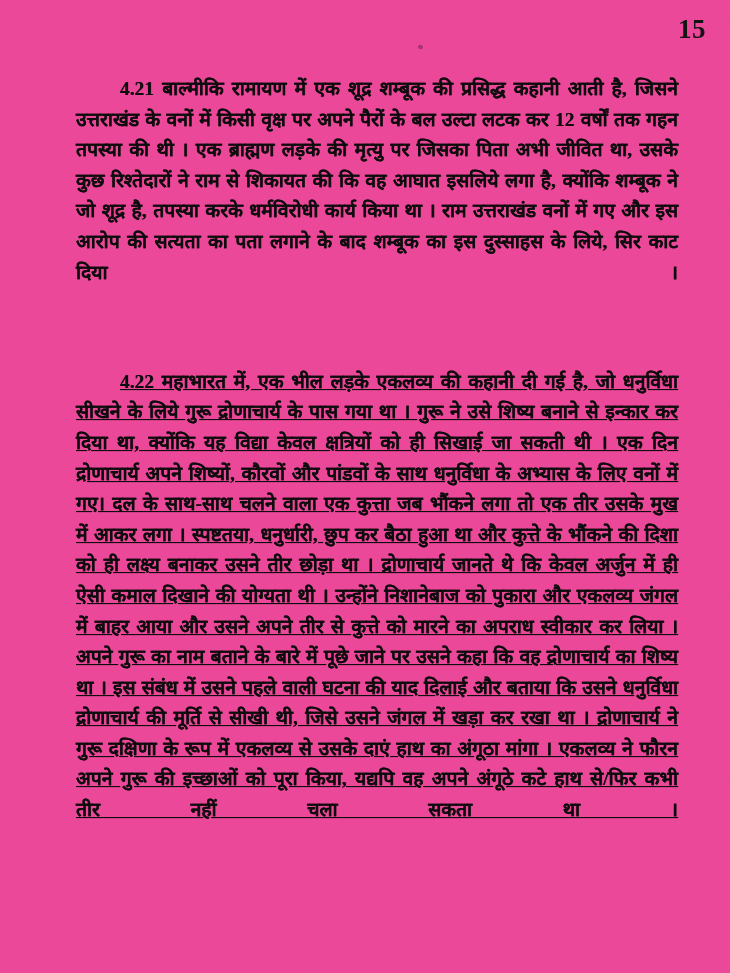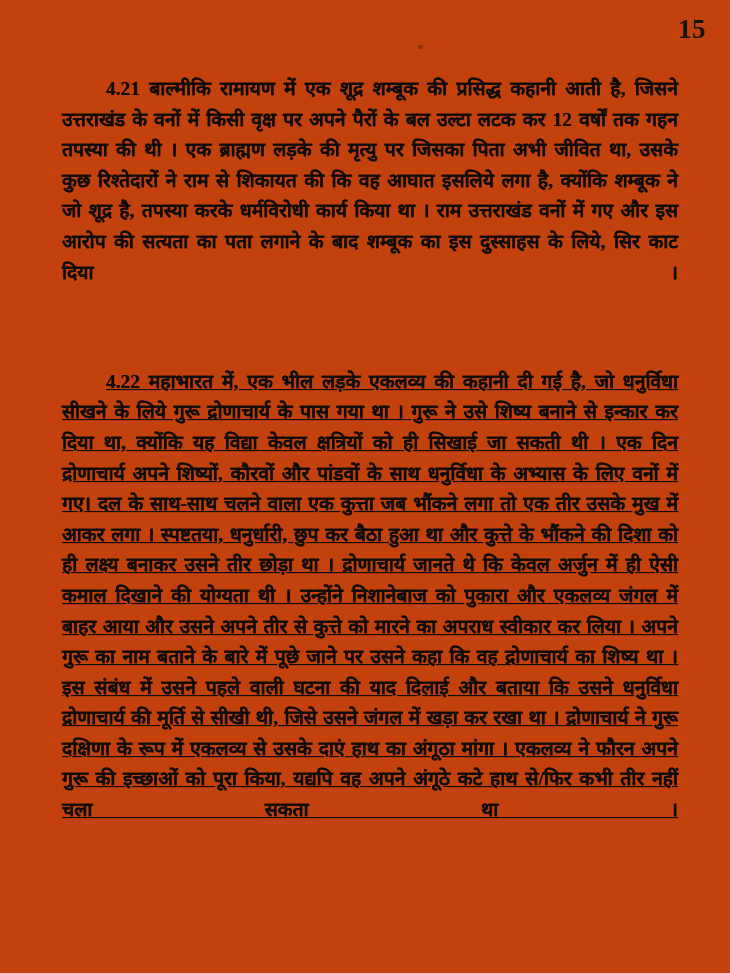--- a/index.html
+++ b/index.html
@@ -13,21 +13,21 @@
     background: #fdfdfc;
     font-family: "DejaVu Sans", sans-serif;
     overflow: hidden;
     position: relative;
   }
 
   .page {
     position: relative;
     width: 730px;
     height: 973px;
-    background: #c2410c;
+    background: #ec4899;
     box-sizing: border-box;
   }
 
   
   .scan-noise {
     position: absolute;
     inset: 0;
     pointer-events: none;
     opacity: 0.5;
     background-image:
@@ -69,21 +69,21 @@
     width: 616px;
   }
 
   .para {
     font-family: "Liberation Serif", serif;
     font-size: 19.2px;
     line-height: 30.6px;
     color: #0d0d0d;
     text-align: justify;
     text-justify: inter-word;
-    margin: 0 0 0 0;
+    margin: 0 0 0 14px;
     font-weight: 600;
     letter-spacing: 0.1px;
     word-spacing: 1.2px;
     
     text-shadow: 0.35px 0 0 rgba(0,0,0,0.55), 0 0.3px 0 rgba(0,0,0,0.4);
   }
 
   .para.second {
     margin-top: 48px;
     text-decoration: underline;

